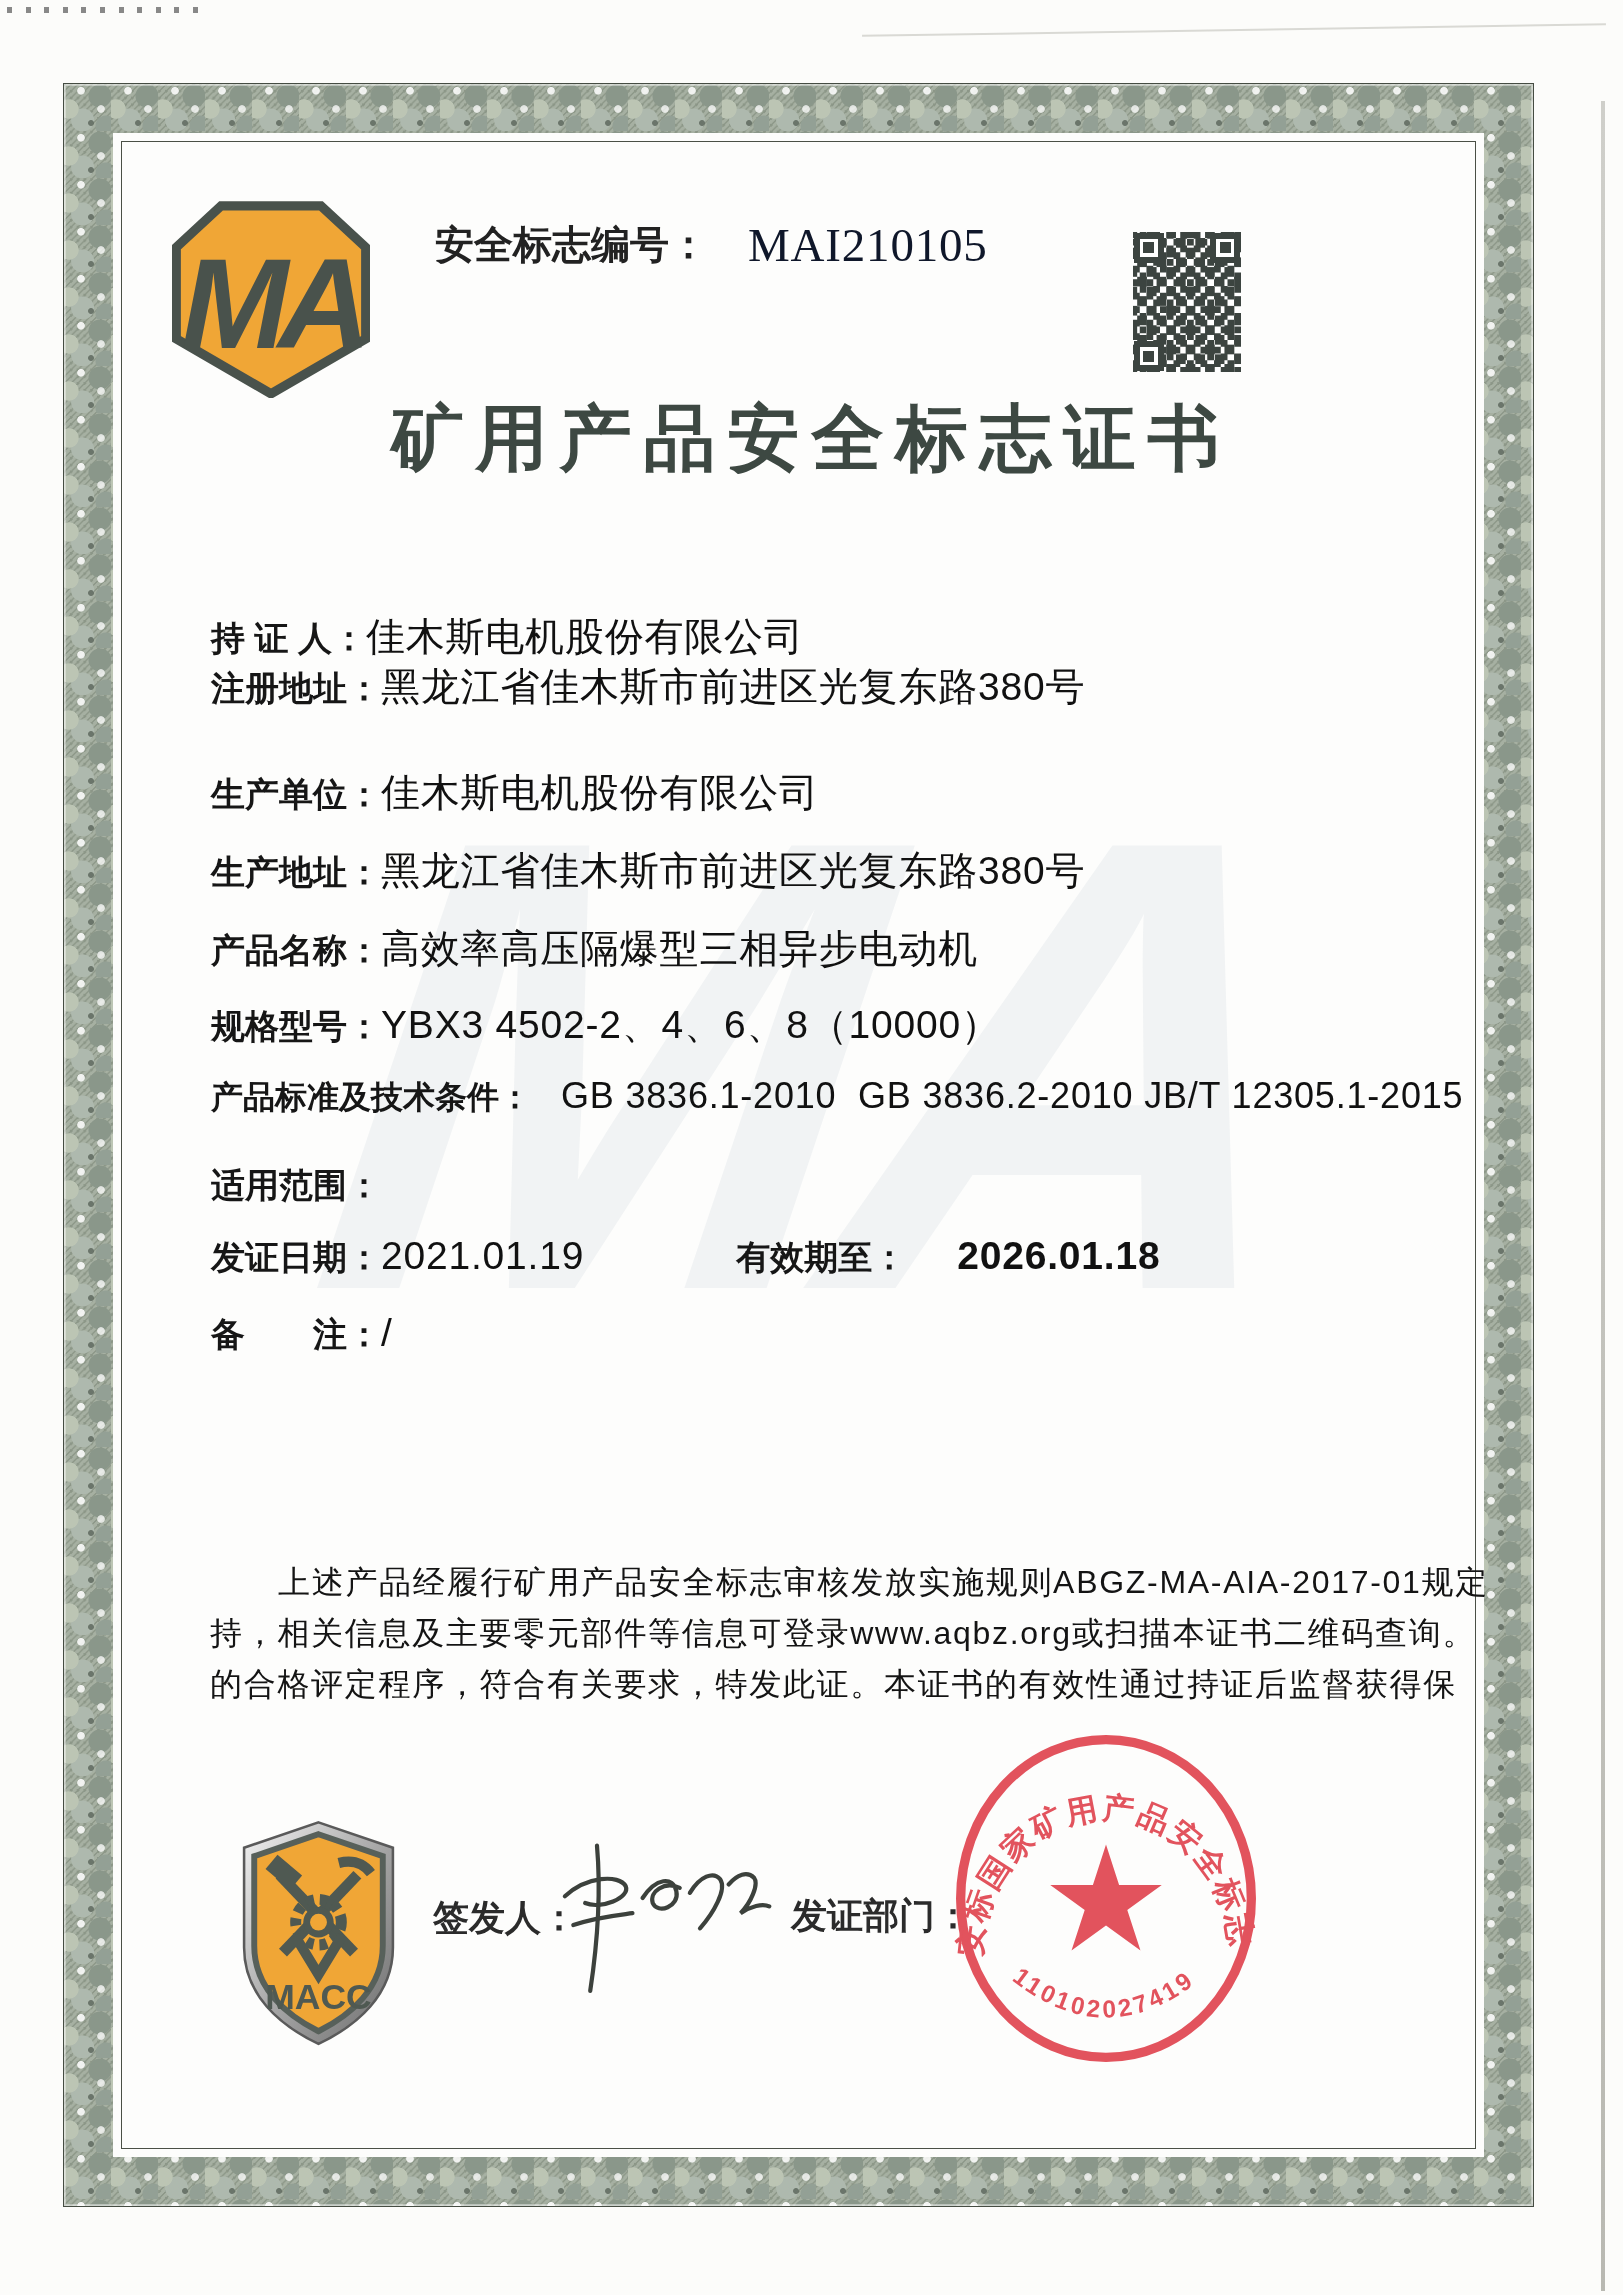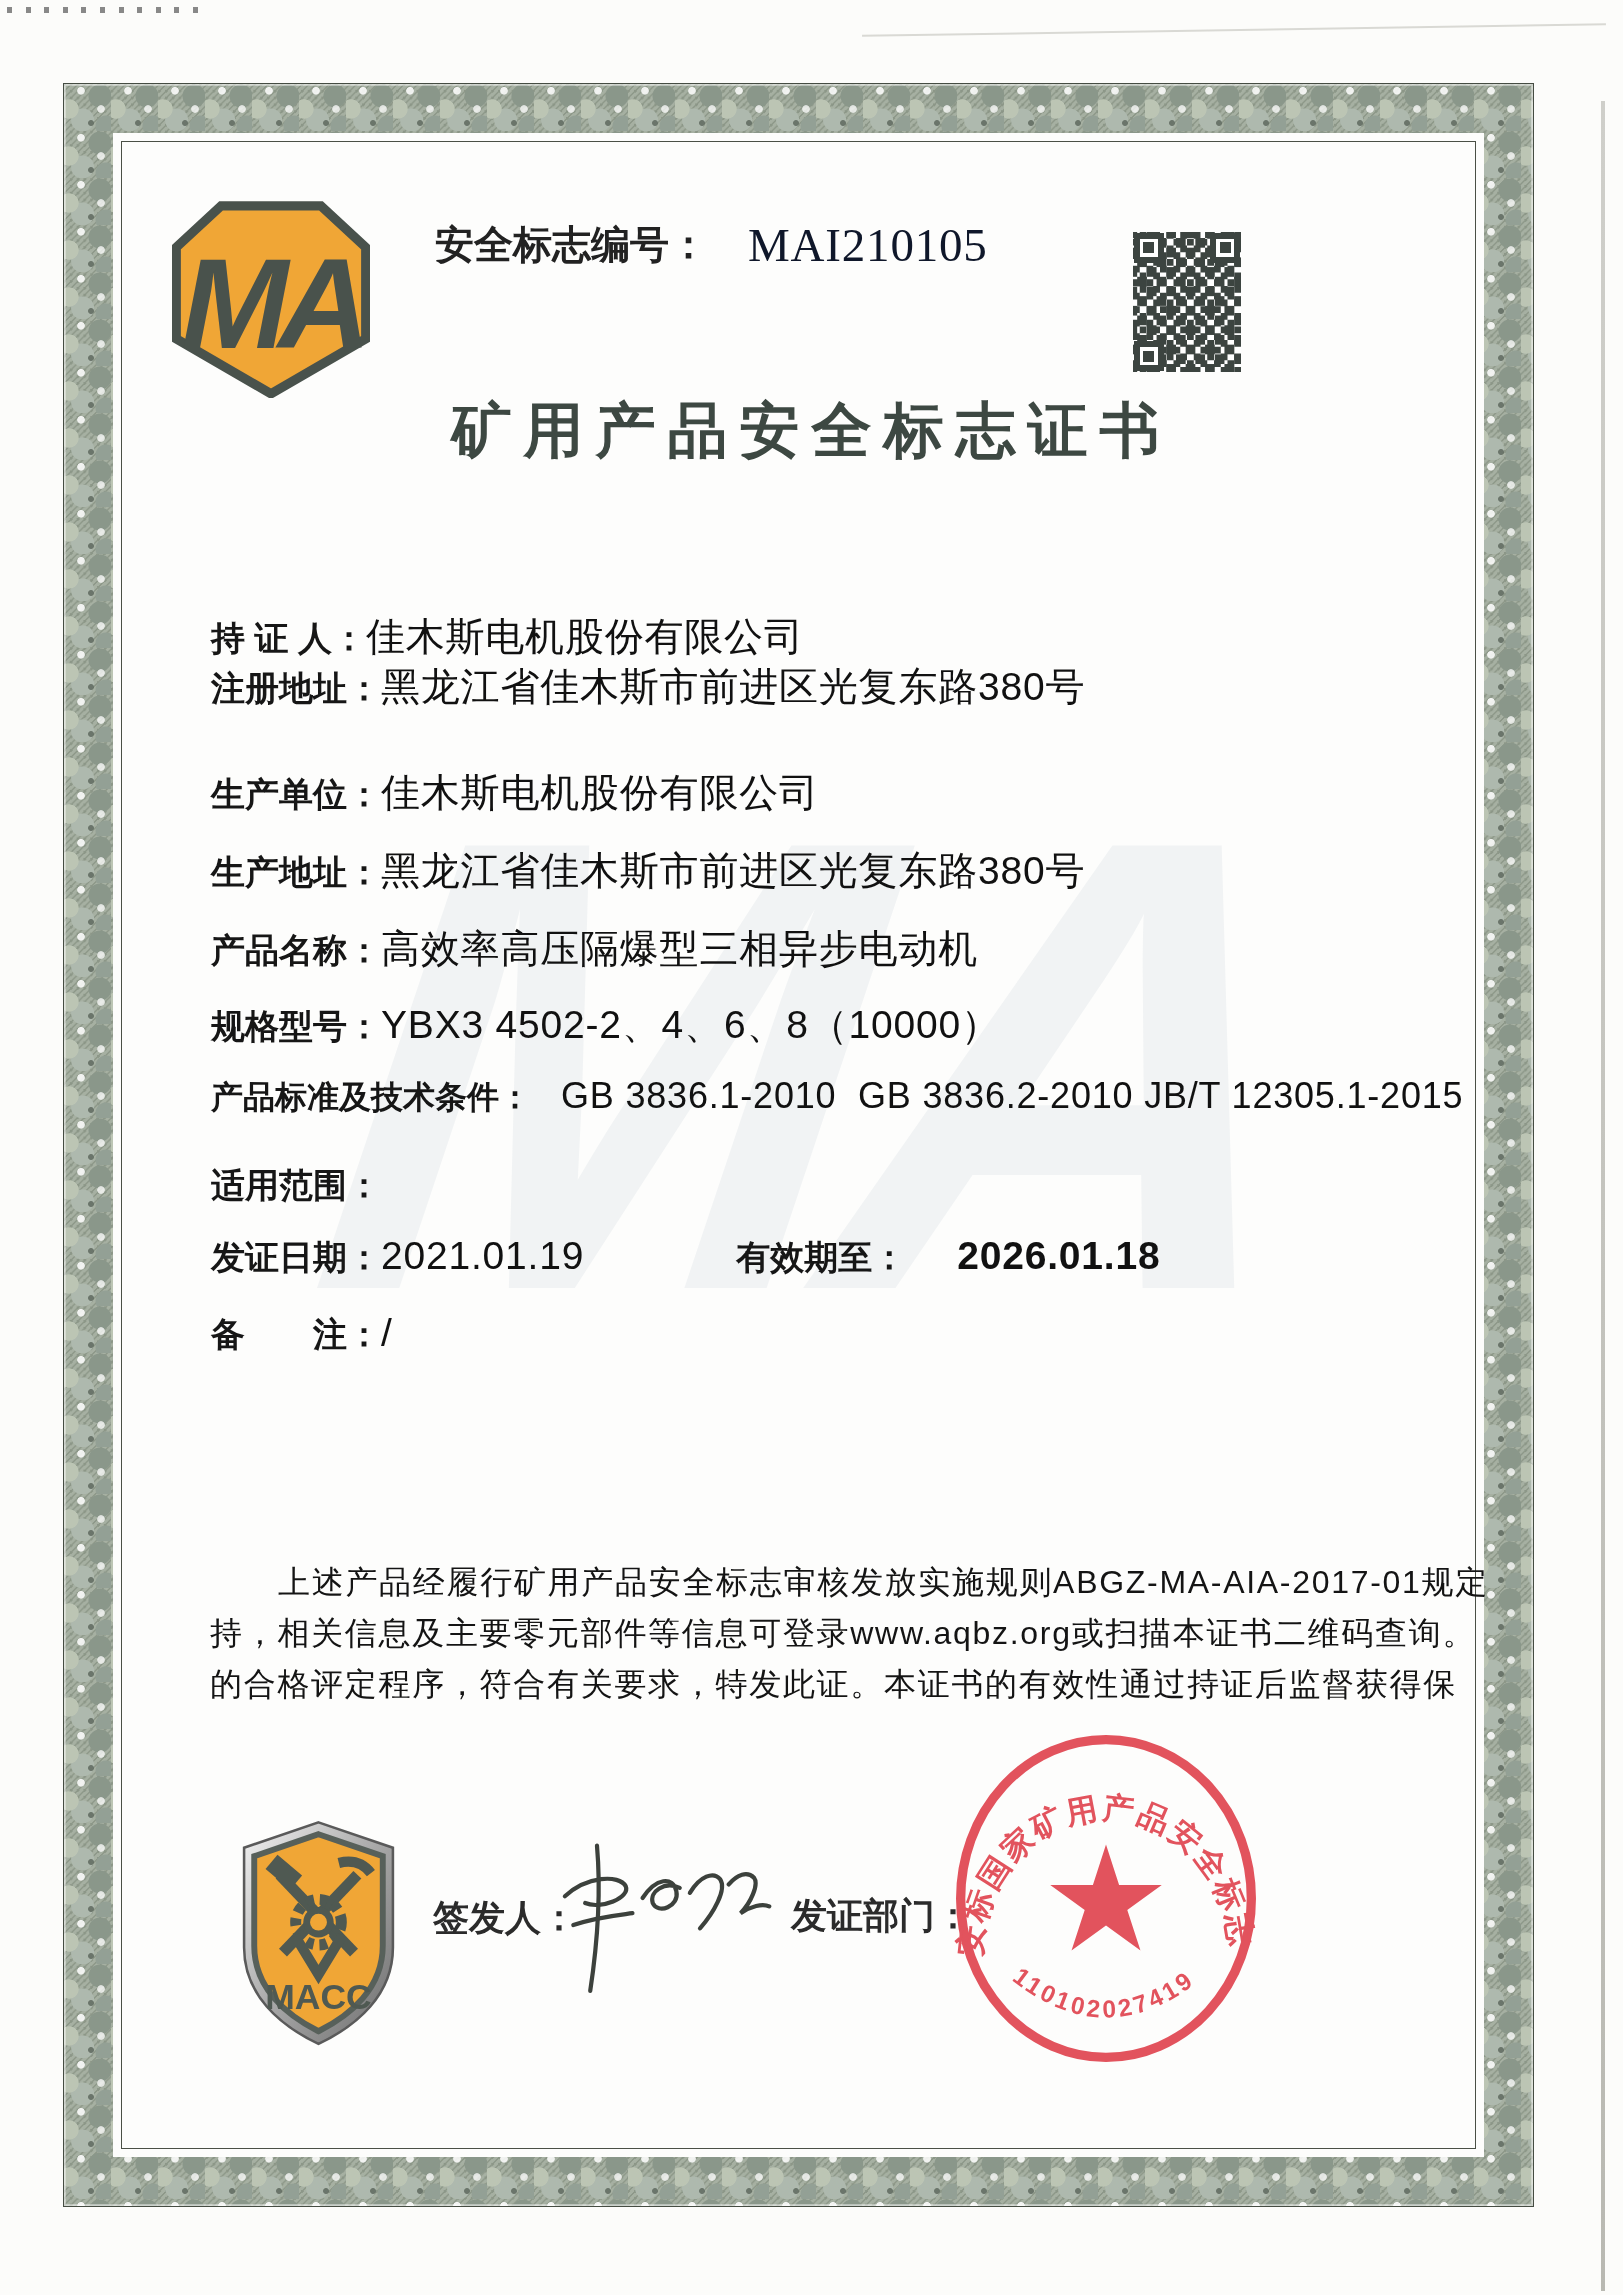--- a/index.html
+++ b/index.html
@@ -55,21 +55,21 @@
       repeating-conic-gradient(#3c4440 0 25%, transparent 0 50%),
       repeating-conic-gradient(transparent 0 25%, #3c4440 0 50%);
     background-size:13.5px 13.5px,19.4px 19.4px;background-position:0 0,4.2px 6px;}
   .finder{position:absolute;width:30px;height:30px;border:6px solid #3c4440;background:#fff;box-sizing:border-box;}
   .finder::after{content:"";position:absolute;inset:3.4px;background:#3c4440;}
   .finder.tl{left:0.8px;top:0.8px;} .finder.tr{right:0.8px;top:0.8px;} .finder.bl{left:0.8px;bottom:0.8px;}
   
   .title{
     position:absolute;left:0;top:391px;width:1623px;margin:0;text-align:center;
     font-family:"Liberation Serif","DejaVu Serif",serif;
-    font-size:60px;font-weight:bold;color:#3d4842;letter-spacing:12px;
+    font-size:72px;font-weight:bold;color:#3d4842;letter-spacing:12px;
   }
   
   .row{position:absolute;left:211px;width:1302px;display:flex;align-items:baseline;}
   .lab{font-size:34px;font-weight:bold;color:#161616;min-width:144px;flex:0 0 auto;white-space:pre;}
   .val{font-size:39px;font-weight:normal;color:#111;white-space:pre;letter-spacing:0.8px;}
   .row.std .lab{min-width:0;margin-right:30px;font-size:32px;}
   .row.std .val{font-size:36px;}
   .lab2{font-size:34px;font-weight:bold;margin-left:152px;min-width:0;flex:0 0 auto;}
   .val2{font-size:39px;font-weight:bold;margin-left:51px;white-space:pre;}
   

